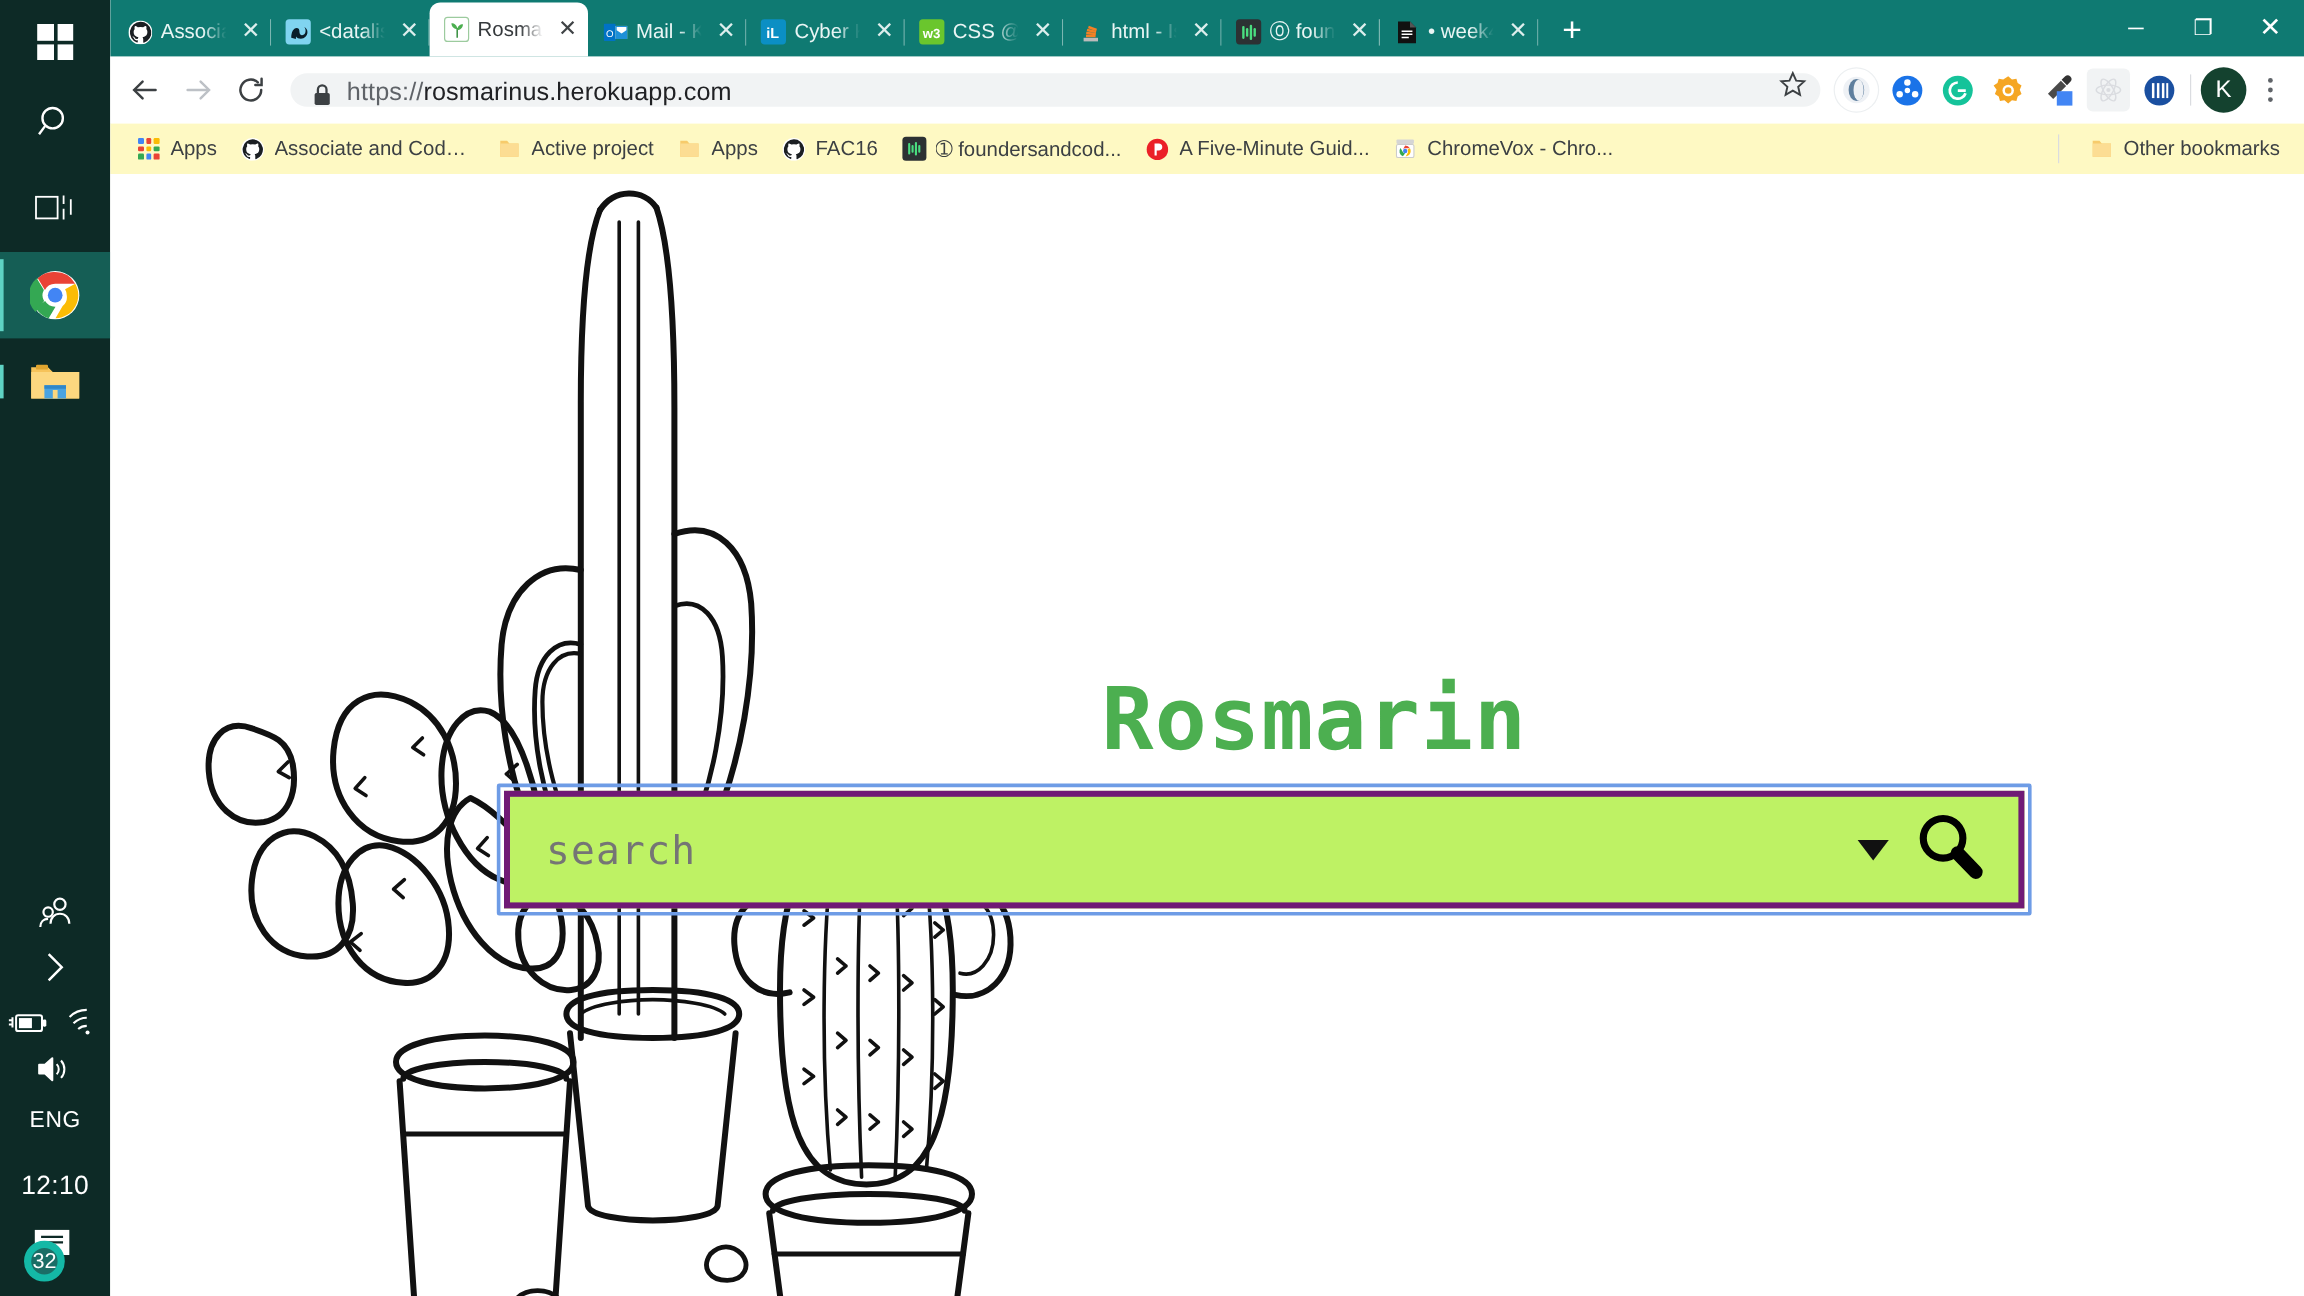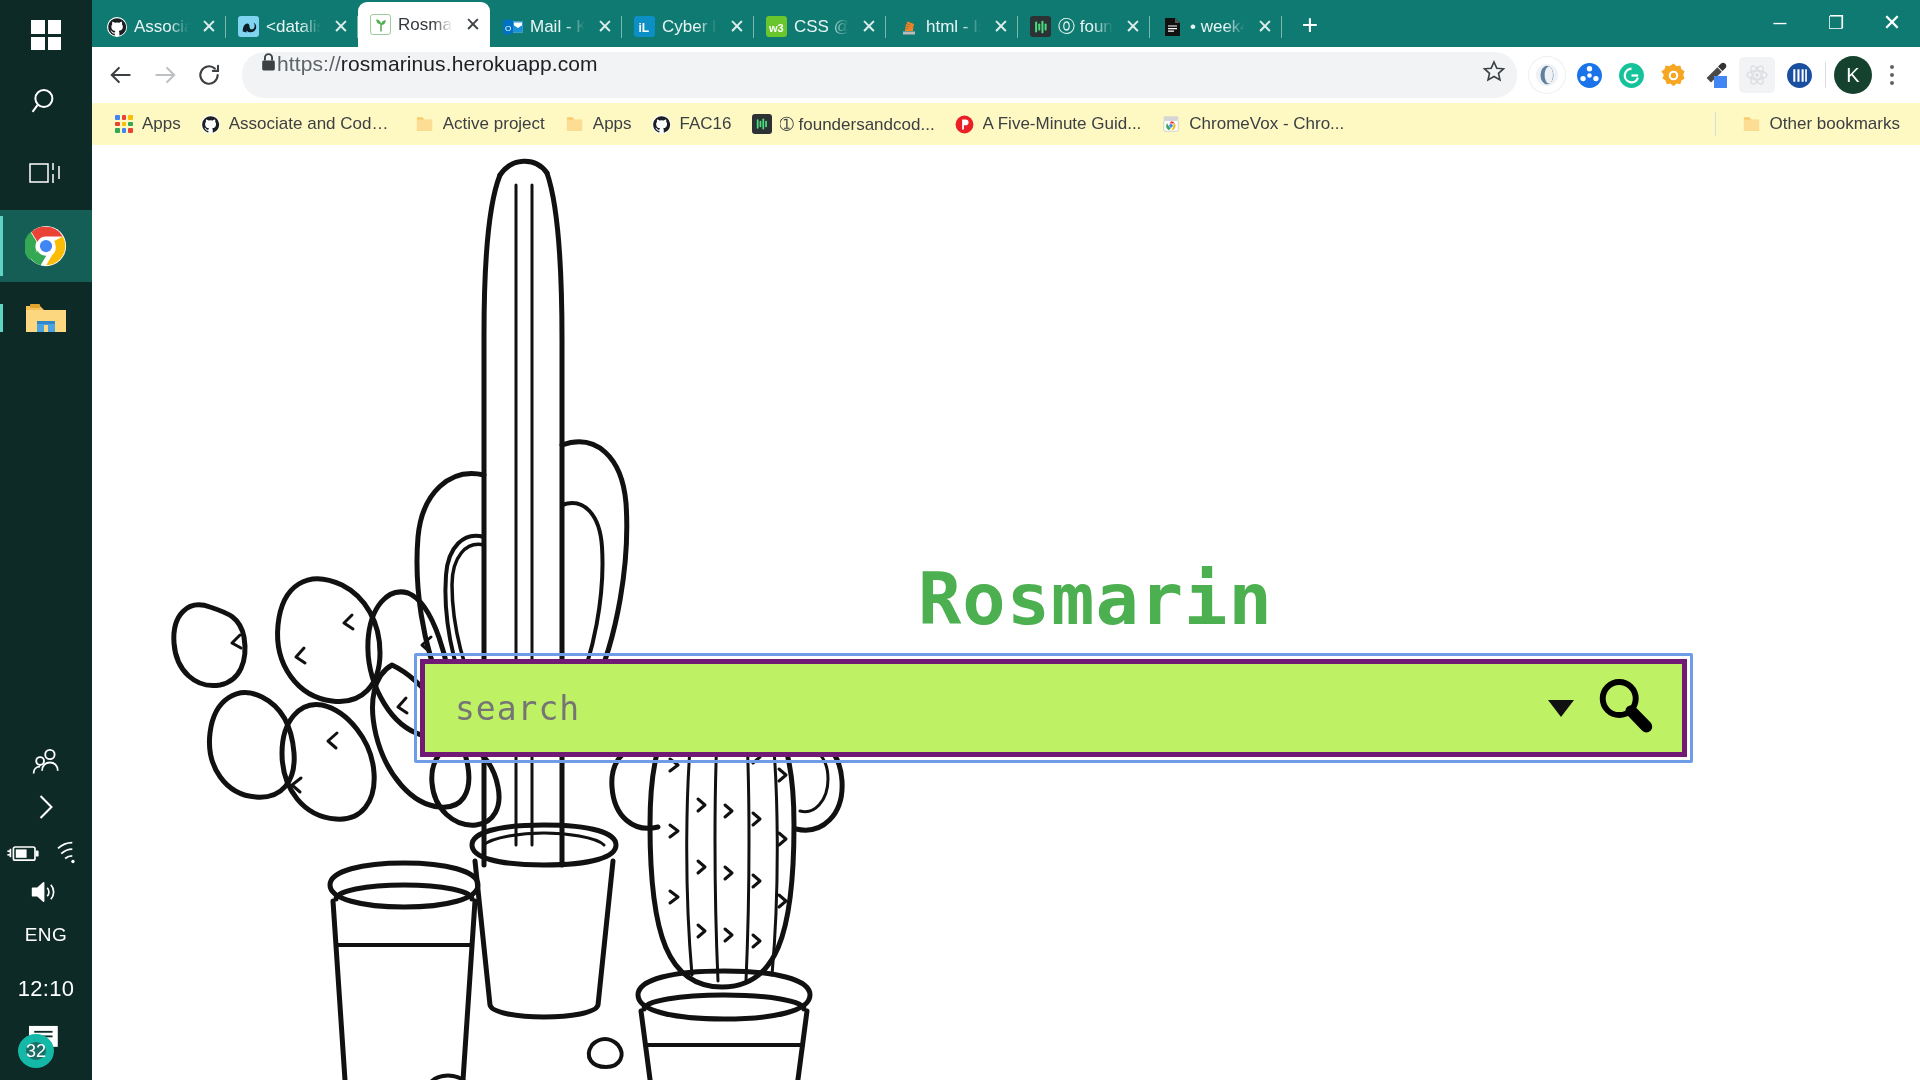--- a/index.html
+++ b/index.html
@@ -48,21 +48,21 @@
     color: #ffffff; font-size: 19px; letter-spacing: .5px;
     padding: 12px 0 6px 0;
   }
   .tray-clock { color: #ffffff; font-size: 22px; padding: 24px 0 10px 0; letter-spacing: .3px; }
   .tray-notify { position: relative; padding: 10px 0 14px 0; }
   .notif-badge {
     position: absolute; right: 12px; bottom: 6px;
     min-width: 34px; height: 34px; border-radius: 50%;
     background: #1b6e66; color: #fff; font-size: 18px;
     display: flex; align-items: center; justify-content: center;
-    border: 8px solid #14b8a6;
+    border: 6px solid #14b8a6;
   }
   .tb-icon { display: block; }
 
   
   .chrome { flex: 1 1 auto; height: 1080px; position: relative; background: #ffffff; }
 
   
   .tabstrip {
     height: 47px; background: #0f7a72;
     display: flex; align-items: flex-end; position: relative;
@@ -112,23 +112,23 @@
   .toolbar {
     height: 56px; background: #ffffff;
     display: flex; align-items: center; gap: 2px; padding: 0 10px 0 8px;
   }
   .navbtn {
     width: 42px; height: 42px; border-radius: 50%;
     display: flex; align-items: center; justify-content: center;
     color: #5f6368;
   }
   .omnibox {
-    flex: 1 1 auto; height: 46px; margin: 0 8px 0 10px;
+    flex: 1 1 auto; height: 28px; margin: 0 8px 0 10px;
     background: #f1f3f4; border-radius: 22px;
-    display: flex; align-items: flex-start; padding: 0 4px 0 18px; 
+    display: flex; align-items: flex-end; padding: 0 4px 0 18px; gap: 12px;
   }
   .omni-url { flex: 1 1 auto; font-size: 21px; color: #202124; letter-spacing: .1px; }
   .omni-url .scheme { color: #5f6368; }
   .star { width: 38px; height: 38px; display: flex; align-items: center; justify-content: center; }
   .exts { display: flex; align-items: center; gap: 6px; padding-left: 2px; }
   .ext { width: 36px; height: 36px; display: flex; align-items: center; justify-content: center; border-radius: 50%; }
   .ext-divider { width: 1px; height: 26px; background: #dadce0; margin: 0 6px; }
   .profile {
     width: 38px; height: 38px; border-radius: 50%;
     background: #14422f; color: #ffffff; font-size: 20px;

